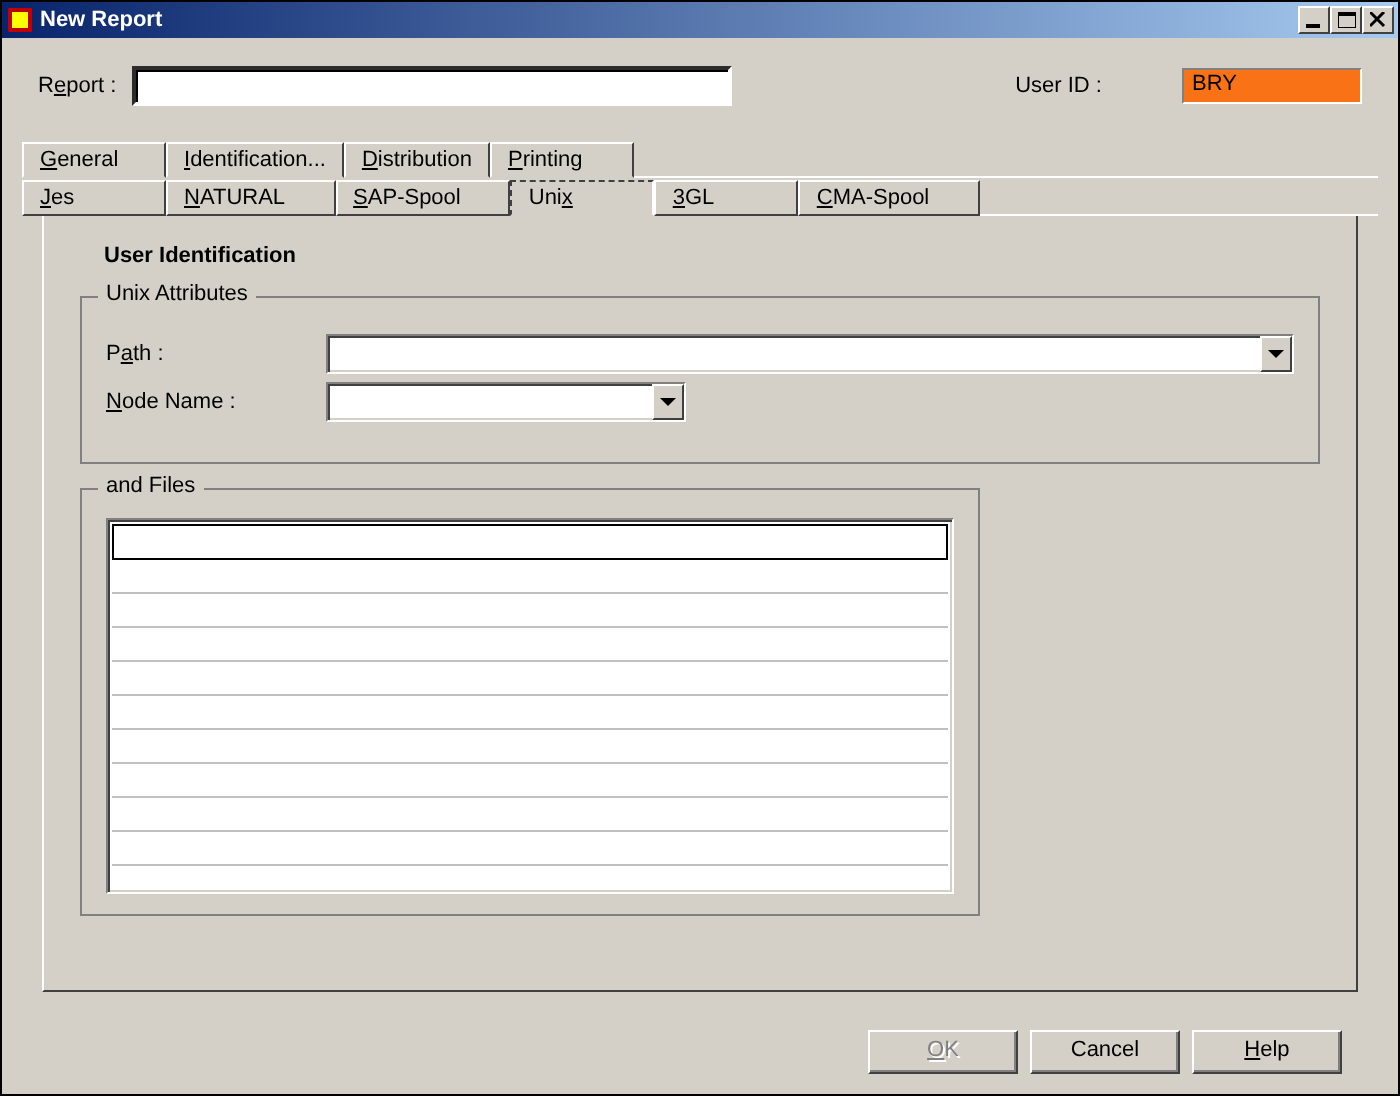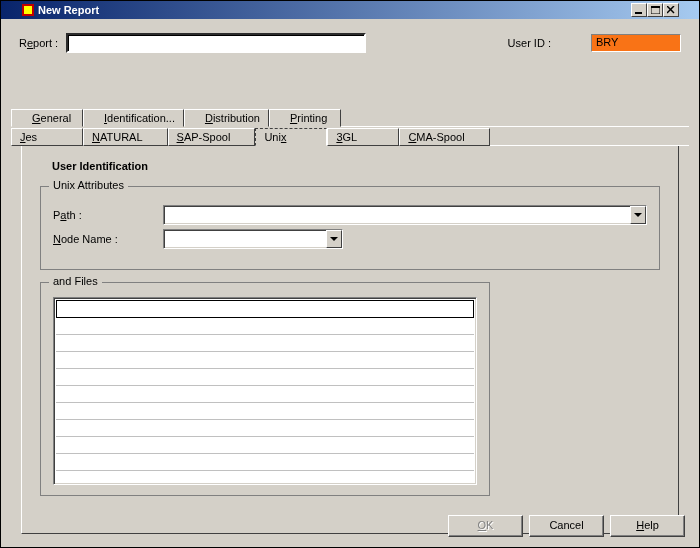--- a/index.html
+++ b/index.html
@@ -1,35 +1,35 @@
 <!DOCTYPE html>
 <html><head>
 <meta charset="utf-8">
 <style>
 * { box-sizing: border-box; font-family: "Tahoma", "MS Sans Serif", sans-serif; font-size: 11px; }
 body { margin: 0; padding: 0; background: #fff; }
 .window { width: 700px; height: 548px; border: 1px solid #000; background: #d4d0c8; position: relative; }
-.titlebar { height: 18px; background: linear-gradient(to right, #08246b, #a6caf0); color: #fff; display: flex; align-items: center; padding: 0 20px; font-weight: bold; }
+.titlebar { height: 18px; background: linear-gradient(to right, #08246b, #a6caf0); color: #fff; display: flex; align-items: center; padding: 0 2px; font-weight: bold; }
 .titlebar-icon { width: 14px; height: 14px; margin-right: 3px; display: inline-block; }
 .titlebar-icon svg { width: 14px; height: 14px; display: block; }
 .titlebar-title { flex: 1; font-size: 11px; }
 .titlebar-controls { display: flex; gap: 0; }
 .titlebar-btn { width: 16px; height: 14px; background: #d4d0c8; border: 1px solid; border-color: #fff #404040 #404040 #fff; display: flex; align-items: center; justify-content: center; font-size: 9px; font-family: Marlett, sans-serif; color: #000; cursor: default; margin-left: 0; }
 .titlebar-btn + .titlebar-btn { margin-left: 0; }
 .client { position: absolute; top: 18px; left: 0; right: 0; bottom: 0; padding: 0; }
 .header-row { display: flex; align-items: center; padding: 14px 18px 10px 18px; }
 .hr-label { margin-right: 8px; }
 .hr-label .u { text-decoration: underline; }
 .report-input { width: 300px; height: 20px; border: 2px inset #fff; border-color: #808080 #fff #fff #808080; box-shadow: inset 1px 1px 0 #000; background: #fff; padding: 0 3px; }
 .userid-label { margin-left: auto; margin-right: 40px; }
 .userid-field { width: 90px; height: 18px; border: 1px solid; border-color: #808080 #fff #fff #808080; background: #f97316; padding: 1px 4px; }
 
 .tabs-wrap { margin: 8px 10px 0 10px; }
 .tabs-row { display: flex; position: relative; }
-.tab { height: 18px; padding: 2px 8px 0 20px; border: 1px solid; border-color: #fff #404040 #d4d0c8 #fff; background: #d4d0c8; margin-right: 0; position: relative; min-width: 72px; margin-top: 38px; }
+.tab { height: 18px; padding: 2px 8px 0 8px; border: 1px solid; border-color: #fff #404040 #d4d0c8 #fff; background: #d4d0c8; margin-right: 0; position: relative; min-width: 72px; }
 .tab.active { background: #d4d0c8; border-bottom-color: #d4d0c8; z-index: 3; }
 .tab .u { text-decoration: underline; }
 .subtabs-row { display: flex; margin-top: 1px; }
 .subtab { height: 18px; padding: 2px 24px 0 8px; border: 1px solid; border-color: #fff #404040 #404040 #fff; min-width: 72px; background: #d4d0c8; }
 .subtab.active { border-bottom-color: #d4d0c8; font-weight: normal; }
 .subtab .u { text-decoration: underline; }
 .subtab.pressed { border-color: #404040 #fff #fff #404040; }
 .subtabs-rest { flex: 1; border-bottom: 1px solid #fff; }
 
 .content-panel { border: 1px solid; border-color: #fff #404040 #404040 #fff; border-top: none; margin: 0 10px; padding: 10px 18px 14px 18px; height: 388px; }
@@ -47,21 +47,21 @@
 .combo-inner { flex: 1; }
 .combo-btn { width: 16px; background: #d4d0c8; border: 1px solid; border-color: #fff #404040 #404040 #fff; display: flex; align-items: center; justify-content: center; }
 .tri-down { width: 0; height: 0; border-left: 4px solid transparent; border-right: 4px solid transparent; border-top: 4px solid #000; }
 
 .files-box { margin-top: 0; width: 450px; }
 .files-list-border { border: 1px solid; border-color: #808080 #fff #fff #808080; box-shadow: inset 1px 1px 0 #404040, inset -1px -1px 0 #d4d0c8; background: #fff; height: 188px; padding: 2px; }
 .files-input-row { border: 1px solid #000; height: 18px; margin: 0 0 0 0; background: #fff; }
 .files-rows { }
 .file-row { height: 17px; border-bottom: 1px solid #c0c0c0; }
 
-.button-row { position: absolute; right: 14px; bottom: 10px; display: flex; gap: 6px; }
+.button-row { position: absolute; right: 28px; bottom: 10px; display: flex; gap: 6px; }
 .btn { width: 75px; height: 22px; border: 1px solid; border-color: #fff #404040 #404040 #fff; box-shadow: inset -1px -1px 0 #808080, inset 1px 1px 0 #d4d0c8; background: #d4d0c8; text-align: center; padding-top: 3px; }
 .btn.disabled { color: #808080; text-shadow: 1px 1px 0 #fff; }
 .btn .u { text-decoration: underline; }
 
 </style>
 </head>
 <body>
 
 <div class="window">
   <div class="titlebar">

